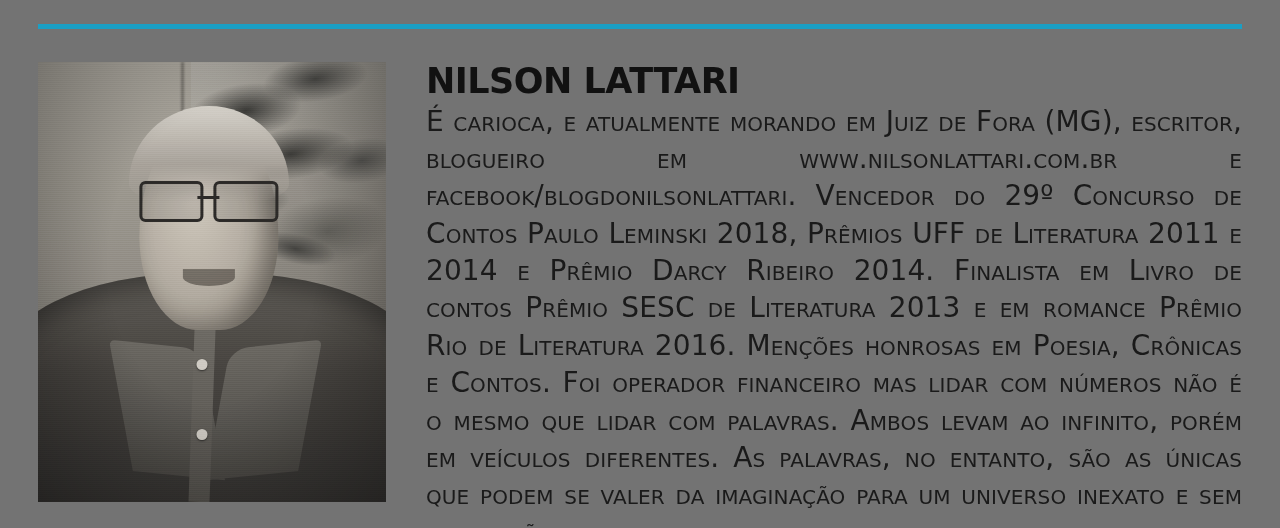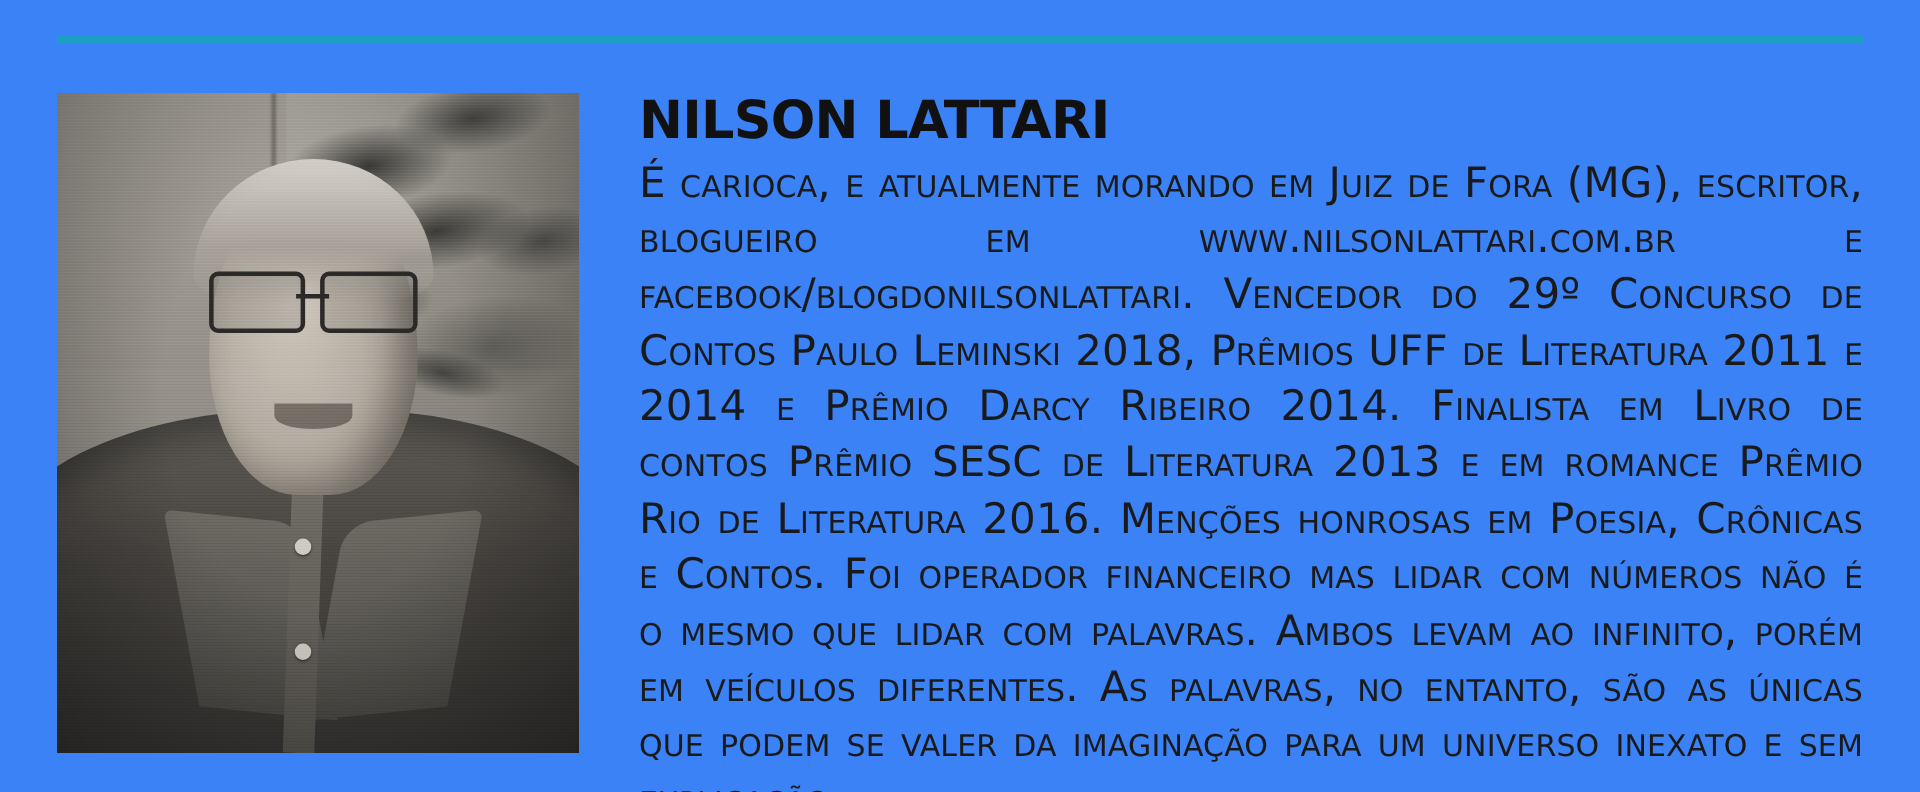--- a/index.html
+++ b/index.html
@@ -10,21 +10,21 @@
   body {
     width: 1280px;
     height: 528px;
     font-family: "Liberation Sans", sans-serif;
     overflow: hidden;
   }
   .page {
     position: relative;
     width: 1280px;
     height: 528px;
-    background: #3b82f6;
+    background: #737373;
     box-sizing: border-box;
   }
   .top-rule {
     position: absolute;
     left: 38px;
     top: 24px;
     width: 1204px;
     height: 5px;
     background: #1b9fc4;
   }

